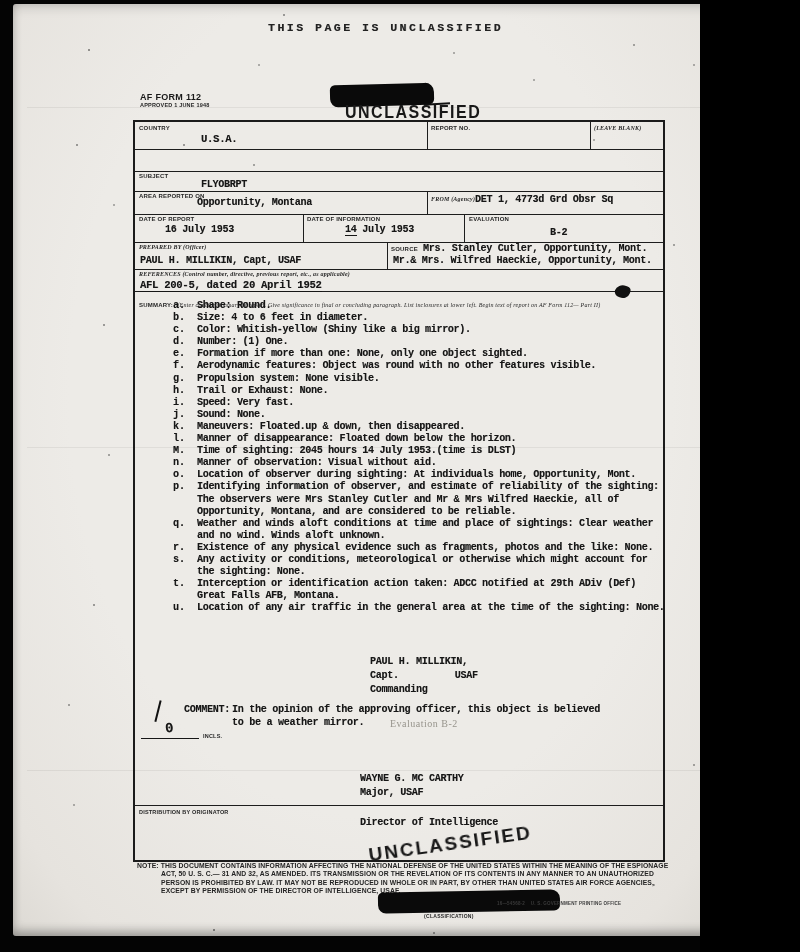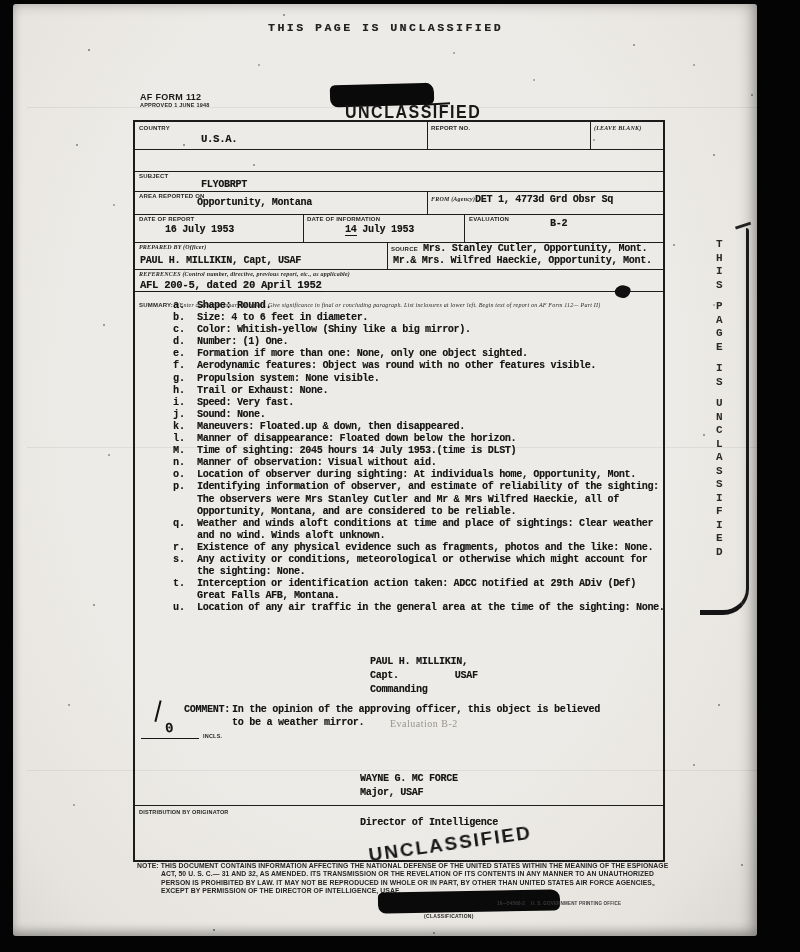--- a/index.html
+++ b/index.html
@@ -1,16 +1,16 @@
 <!DOCTYPE html>
 <html><head>
 <meta charset="utf-8">
 <style>
   html,body{margin:0;padding:0;background:#000;}
-  #stage{position:relative;width:800px;height:952px;background:#040404;overflow:hidden;
+  #stage{position:relative;width:700px;height:952px;background:#040404;overflow:hidden;
          font-family:"Liberation Sans",sans-serif;}
   
   #page{position:absolute;left:13px;top:4px;width:744px;height:932px;
         background:radial-gradient(ellipse at 48% 42%, #edebe7 55%, #e6e3de 85%, #d9d6d0 100%);
         box-shadow:inset -6px 0 14px rgba(0,0,0,.25), inset 0 -5px 10px rgba(0,0,0,.2);
         border-radius:3px;}
   .abs{position:absolute;}
   
   .type{font-family:"Liberation Mono",monospace;font-weight:700;color:#161616;
         font-size:10px;letter-spacing:-0.25px;text-shadow:.3px .3px .5px rgba(10,10,10,.4);
@@ -131,21 +131,21 @@
     <div class="cell-label lbl" style="left:4px;top:71px">AREA REPORTED ON</div>
     <div class="abs type" style="left:62px;top:75px">Opportunity, Montana</div>
     <div class="cell-label lbl lbl-it" style="left:296px;top:74px">FROM (Agency)</div>
     <div class="abs type" style="left:340px;top:72px">DET 1, 4773d Grd Obsr Sq</div>
 
     <div class="cell-label lbl" style="left:4px;top:94px">DATE OF REPORT</div>
     <div class="abs type" style="left:30px;top:102px">16 July 1953</div>
     <div class="cell-label lbl" style="left:172px;top:94px">DATE OF INFORMATION</div>
     <div class="abs type" style="left:210px;top:102px"><span class="underline-day">14</span><span> July 1953</span></div>
     <div class="cell-label lbl" style="left:334px;top:94px">EVALUATION</div>
-    <div class="abs type" style="left:415px;top:96px">B-2</div>
+    <div class="abs type" style="left:415px;top:105px">B-2</div>
 
     <div class="cell-label lbl lbl-it" style="left:4px;top:122px">PREPARED BY (Officer)</div>
     <div class="abs type" style="left:5px;top:133px">PAUL H. MILLIKIN, Capt, USAF</div>
     <div class="cell-label lbl" style="left:256px;top:124px">SOURCE</div>
     <div class="abs type" style="left:288px;top:121px">Mrs. Stanley Cutler, Opportunity, Mont.</div>
     <div class="abs type" style="left:258px;top:133px">Mr.&amp; Mrs. Wilfred Haeckie, Opportunity, Mont.</div>
 
     <div class="cell-label lbl lbl-it" style="left:4px;top:149px">REFERENCES (Control number, directive, previous report, etc., as applicable)</div>
     <div class="abs type ref-underline" style="left:5px;top:157px;font-size:10.5px">AFL 200-5, dated 20 April 1952</div>
 
@@ -253,21 +253,21 @@
     <div class="abs type" style="left:97px;top:582px">In the opinion of the approving officer, this object is believed</div>
     <div class="abs type" style="left:97px;top:595px">to be a weather mirror.</div>
     <div class="abs pencil" style="left:255px;top:596px">Evaluation B-2</div>
 
     <div class="abs mark" style="left:22px;top:578px;width:1.5px;height:22px;transform:rotate(14deg)"></div>
     <div class="abs type" style="left:30px;top:598px;font-size:14px;transform:rotate(-6deg)">0</div>
     <div class="abs" style="left:6px;top:616px;width:58px;border-top:1.5px solid #161616"></div>
     <div class="abs lbl" style="left:68px;top:611px;font-size:5.5px">INCLS.</div>
 
     <div class="abs" style="left:225px;top:651px;z-index:2">
-      <div class="type">WAYNE G. MC FORCE</div>
+      <div class="type">WAYNE G. MC CARTHY</div>
       <div class="type" style="margin-top:2.5px">Major, USAF</div>
       <div class="type" style="margin-top:19px">Director of Intelligence</div>
     </div>
 
     <div class="cell-label lbl" style="left:4px;top:687px;font-size:5.5px">DISTRIBUTION BY ORIGINATOR</div>
 
   </div>
 
   <div class="abs stamp" id="unclassified-bottom" style="left:368px;top:833px">UNCLASSIFIED</div>
 

